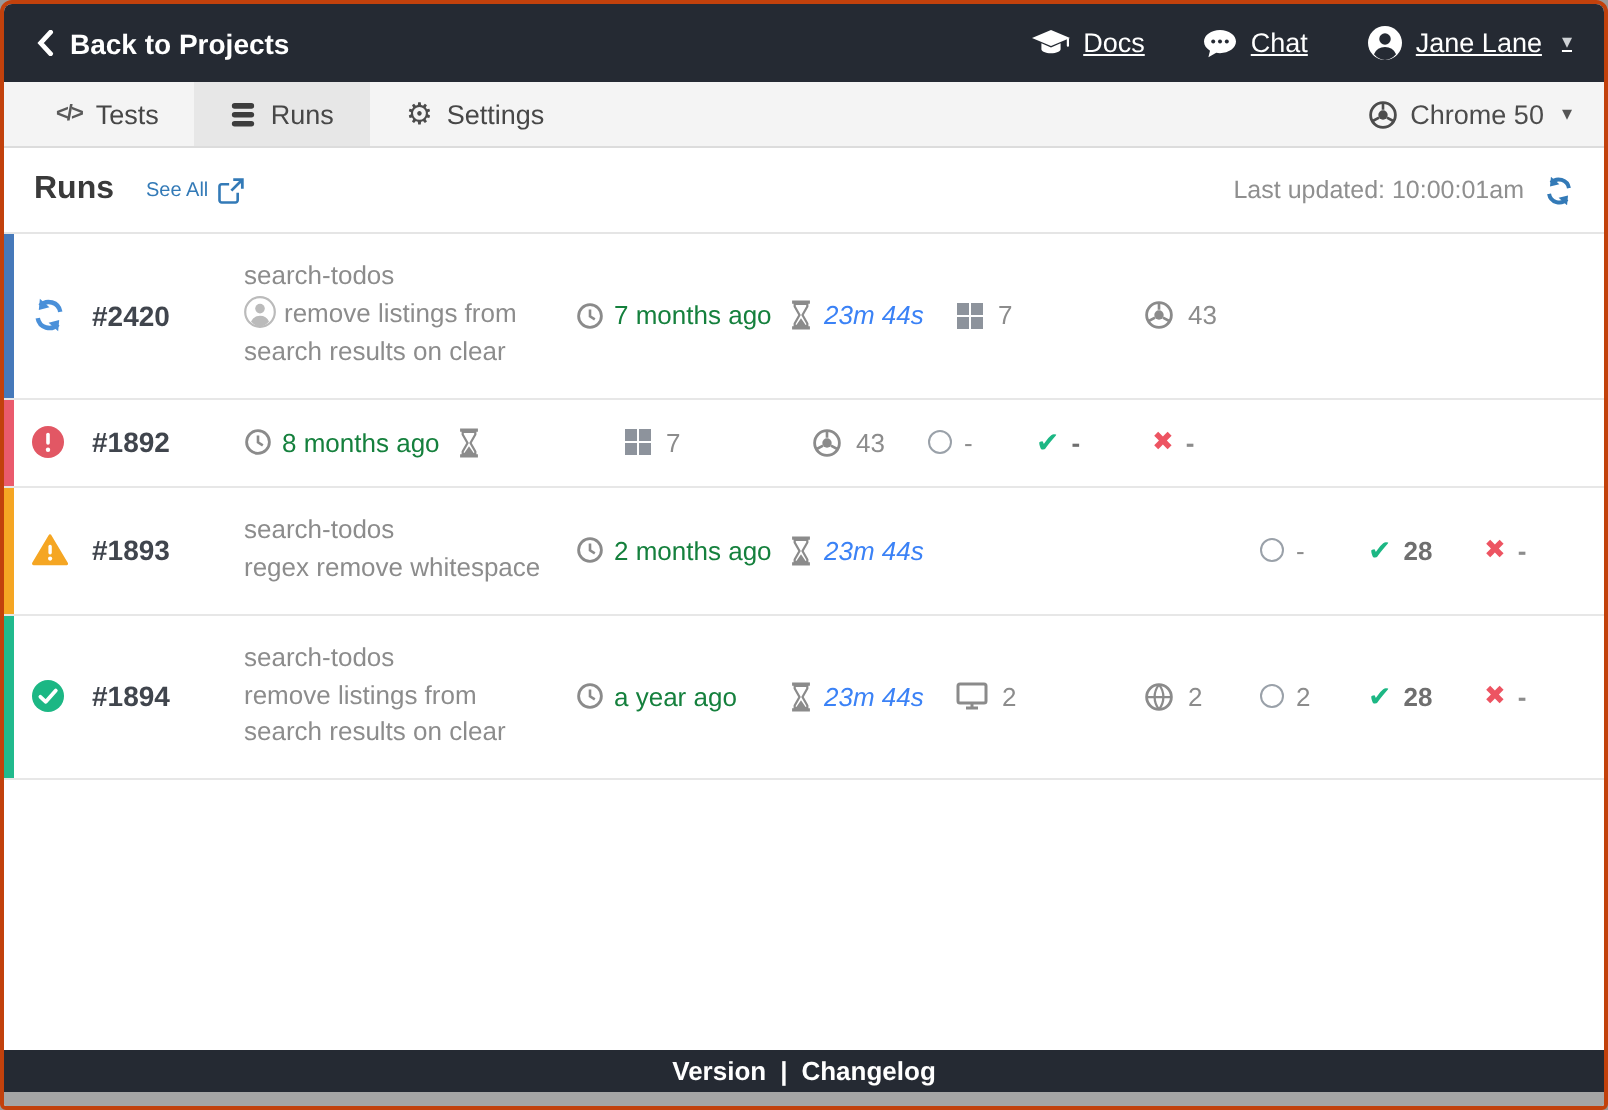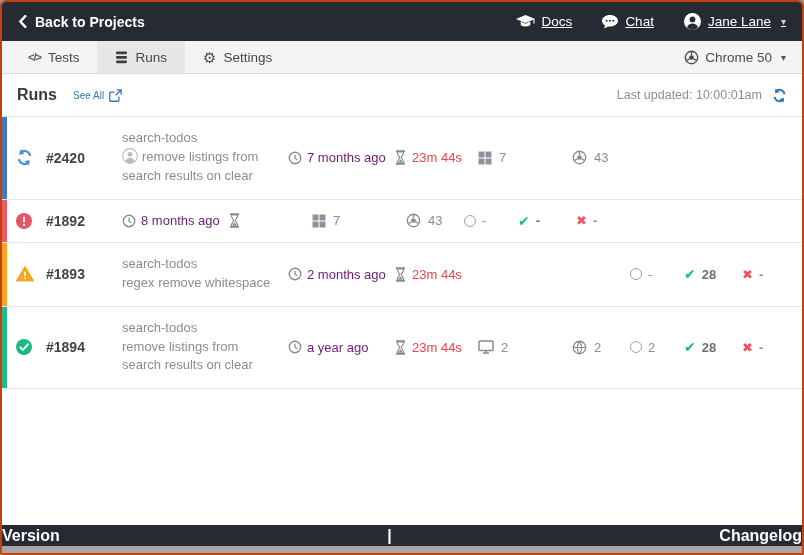--- a/index.html
+++ b/index.html
@@ -39,34 +39,34 @@
   .run-row{position:relative;display:flex;align-items:center;border-bottom:1px solid #e7e7e7;
     padding:13px 0 13px 14px;cursor:pointer;background:#fff;}
   .strip{position:absolute;left:0;top:0;bottom:0;width:5px;}
   .col{display:flex;align-items:center;}
   .col-icon{width:30px;flex:0 0 30px;}
   .col-number{width:76px;flex:0 0 76px;font-size:14px;font-weight:bold;color:#40454d;}
   .col-commit{width:166px;flex:0 0 166px;display:block;padding-right:10px;}
   .branch{color:#8c8c8c;font-size:13px;margin-bottom:3px;}
   .message{color:#8c8c8c;font-size:13px;line-height:1.45;}
   .commit-avatar{display:inline-block;vertical-align:-3px;margin-right:4px;}
-  .col-time{width:106px;flex:0 0 106px;gap:5px;color:#701a75;font-size:13px;}
-  .col-duration{width:84px;flex:0 0 84px;gap:5px;color:#ef4444;font-size:13px;}
+  .col-time{width:106px;flex:0 0 106px;gap:5px;color:#15803d;font-size:13px;}
+  .col-duration{width:84px;flex:0 0 84px;gap:5px;color:#3b82f6;font-size:13px;font-style:italic;}
   .col-os{width:94px;flex:0 0 94px;gap:7px;color:#8c8c8c;font-size:13px;}
   .col-browser{width:58px;flex:0 0 58px;gap:7px;color:#8c8c8c;font-size:13px;}
   .col-pending{width:54px;flex:0 0 54px;gap:6px;color:#8c8c8c;font-size:13px;}
   .col-passing{width:58px;flex:0 0 58px;gap:6px;color:#6f6f6f;font-size:13px;font-weight:bold;}
   .col-failing{width:48px;flex:0 0 48px;gap:6px;color:#8c8c8c;font-size:13px;font-weight:bold;}
   .pending-circle{width:12px;height:12px;border:1.5px solid #9aa1a9;border-radius:50%;display:inline-block;}
   .check-glyph{color:var(--green,#1cb784);font-size:14px;font-weight:bold;}
   .x-glyph{color:var(--red,#ed5462);font-size:13px;font-weight:bold;}
   .status-icon{display:flex;align-items:center;}
   
   .footer{flex:0 0 21px;background:var(--dark,#252a33);display:flex;align-items:center;
-    justify-content:space-between;gap:7px;color:#fff;font-size:16px;font-weight:bold;}
+    justify-content:center;gap:7px;color:#fff;font-size:13px;font-weight:bold;}
   .footer a{color:#fff;text-decoration:none;cursor:pointer;}
   .window-bottom-strip{flex:0 0 7px;background:#a5a5a5;}
   .spacer{flex:1 1 auto;background:#fff;}
 </style>
 </head>
 <body>
 
 <div class="window">
 
   <div class="topnav">

